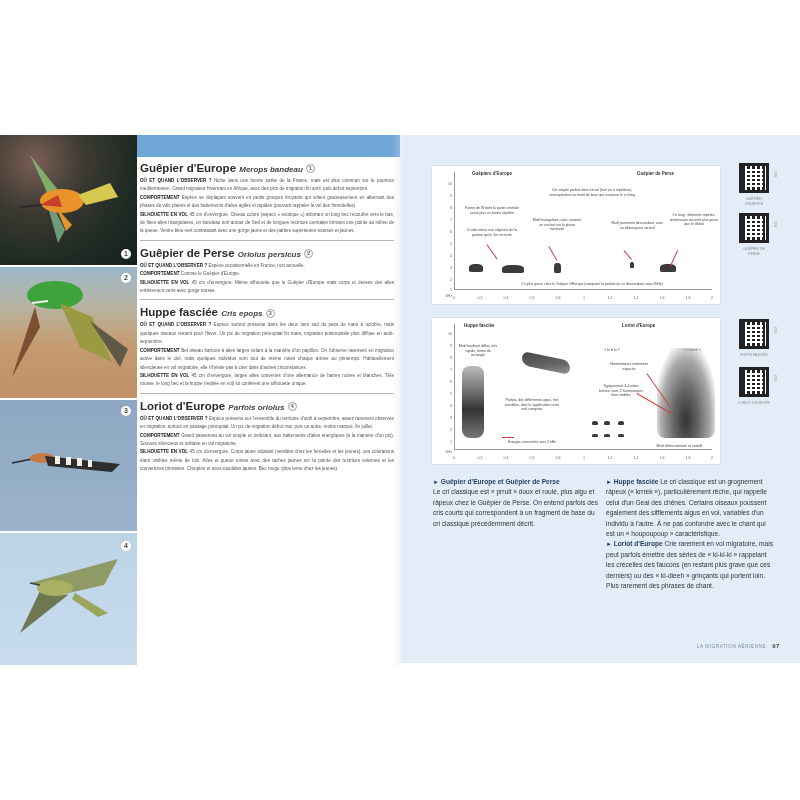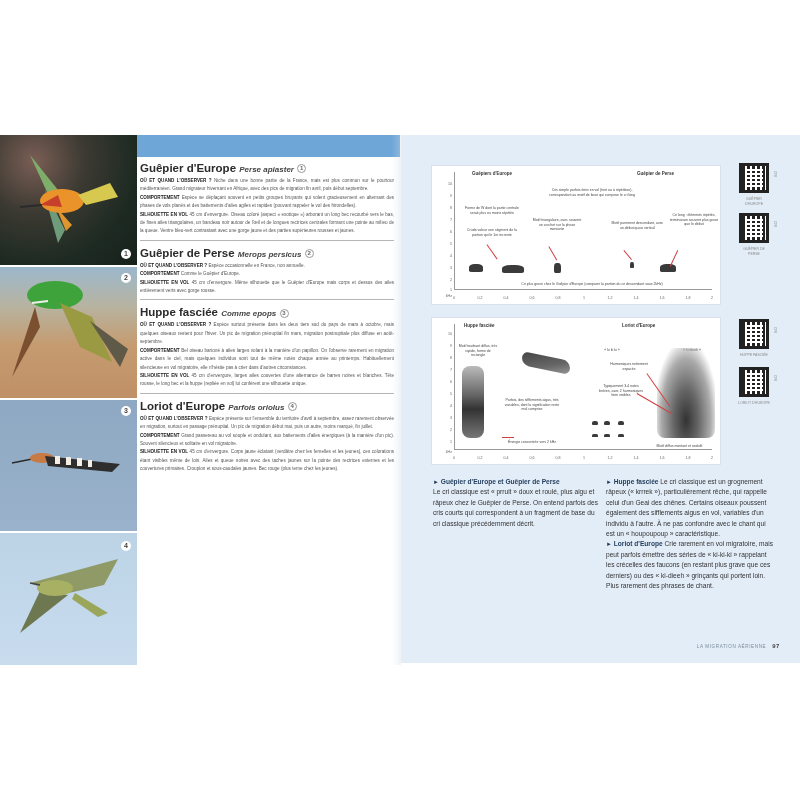--- a/index.html
+++ b/index.html
@@ -118,43 +118,43 @@
       </div>
     </div>
 
     <div class="left-header-bar"></div>
 
     <div class="text-col">
 
       <div class="species">
         <div class="sp-title">
           <span>Guêpier d'Europe</span>
-          <span class="sp-latin">Perse apiaster</span>
+          <span class="sp-latin">Merops bandeau</span>
           <span class="sp-num">1</span>
         </div>
         <p class="para"><b>OÙ ET QUAND L'OBSERVER ?</b> <span>Niche dans une bonne partie de la France, mais est plus commun sur le pourtour méditerranéen. Grand migrateur hivernant en Afrique, avec des pics de migration fin avril, puis début septembre.</span></p>
         <p class="para"><b>COMPORTEMENT</b> <span>Espèce se déplaçant souvent en petits groupes bruyants qui volent gracieusement en alternant des phases de vols planés et des battements d'ailes agiles et rapides (pouvant rappeler le vol des hirondelles).</span></p>
         <p class="para"><b>SILHOUETTE EN VOL</b> <span>45 cm d'envergure. Oiseau coloré (aspect « exotique ») arborant un long bec recourbé vers le bas, de fines ailes triangulaires, un bandeau noir autour de l'œil et de longues rectrices centrales formant une pointe au milieu de la queue. Ventre bleu-vert contrastant avec une gorge jaune et des parties supérieures rousses et jaunes.</span></p>
       </div>
 
       <div class="species">
         <div class="sp-title">
           <span>Guêpier de Perse</span>
-          <span class="sp-latin">Merops persicus</span>
+          <span class="sp-latin">Oriolus persicus</span>
           <span class="sp-num">2</span>
         </div>
         <p class="para"><b>OÙ ET QUAND L'OBSERVER ?</b> <span>Espèce occasionnelle en France, non annuelle.</span></p>
         <p class="para"><b>COMPORTEMENT</b> <span>Comme le Guêpier d'Europe.</span></p>
         <p class="para"><b>SILHOUETTE EN VOL</b> <span>45 cm d'envergure. Même silhouette que le Guêpier d'Europe mais corps et dessus des ailes entièrement verts avec gorge rousse.</span></p>
       </div>
 
       <div class="species">
         <div class="sp-title">
           <span>Huppe fasciée</span>
-          <span class="sp-latin">Comme epops</span>
+          <span class="sp-latin">Cris epops</span>
           <span class="sp-num">3</span>
         </div>
         <p class="para"><b>OÙ ET QUAND L'OBSERVER ?</b> <span>Espèce surtout présente dans les deux tiers sud du pays de mars à octobre, mais quelques oiseaux restent pour l'hiver. Un pic de migration prénuptial fin mars, migration postnuptiale plus diffuse en août-septembre.</span></p>
         <p class="para"><b>COMPORTEMENT</b> <span>Bel oiseau barioлé à ailes larges volant à la manière d'un papillon. On l'observe rarement en migration active dans le ciel, mais quelques individus sont tout de même notés chaque année au printemps. Habituellement silencieuse en vol migratoire, elle n'hésite pas à crier dans d'autres circonstances.</span></p>
         <p class="para"><b>SILHOUETTE EN VOL</b> <span>45 cm d'envergure, larges ailes couvertes d'une alternance de barres noires et blanches. Tête rousse, le long bec et la huppe (repliée en vol) lui confèrent une silhouette unique.</span></p>
       </div>
 
       <div class="species">
         <div class="sp-title">
           <span>Loriot d'Europe</span>

